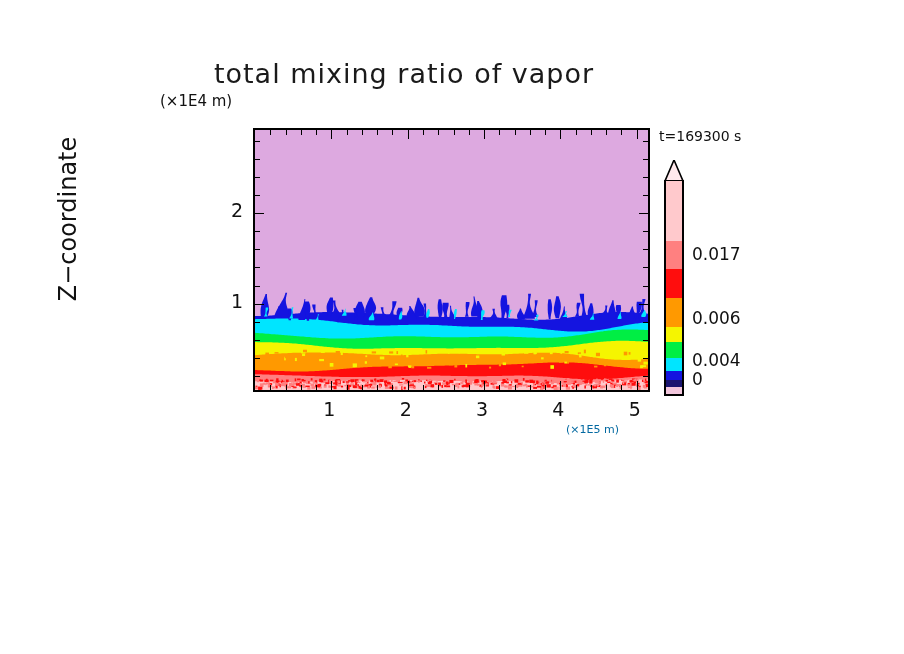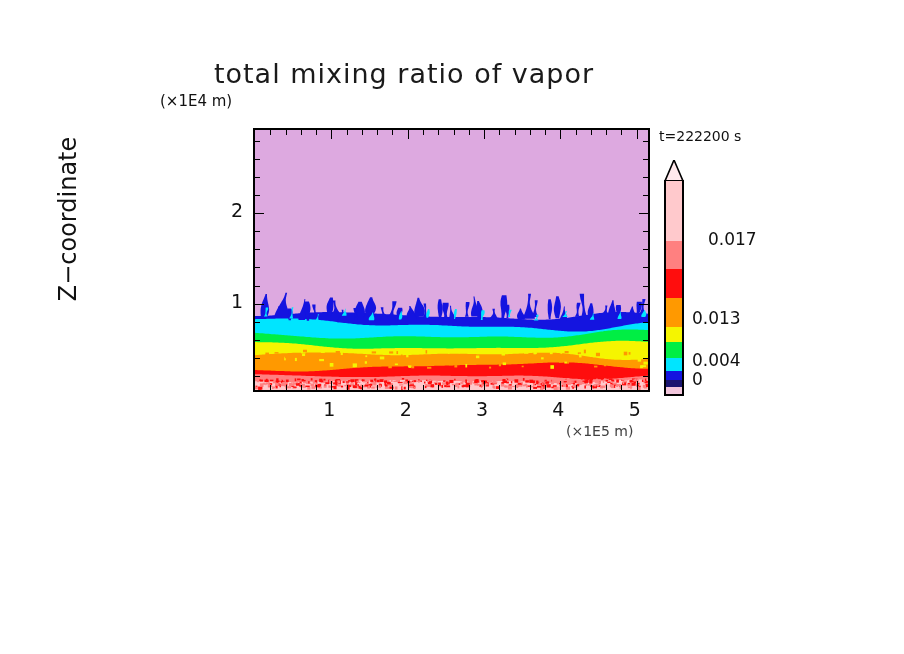--- a/index.html
+++ b/index.html
@@ -8,21 +8,21 @@
 
   .fig{position:absolute;left:0;top:0;width:852px;height:654px;}
 
   
   .title{position:absolute;left:0;top:58px;width:904px;text-align:center;
          font-size:27px;letter-spacing:1px;color:#1a1a1a;
          font-family:"DejaVu Sans",sans-serif;font-weight:400;}
   .title-shift{display:inline-block;transform:translateX(-48px);}
 
   .zunit{position:absolute;left:160px;top:92px;font-size:15px;color:#111;}
-  .xunit{position:absolute;left:566px;top:423px;font-size:14px;color:#404040;}
+  .xunit{position:absolute;left:566px;top:423px;font-size:11px;color:#0369a1;}
 
   .xlabel{position:absolute;left:0;top:446px;width:904px;text-align:center;
           font-size:24px;color:#111;}
   .xlabel-shift{display:inline-block;transform:translateX(-2px);}
 
   .ylabel{position:absolute;left:-62px;top:205px;width:260px;text-align:center;
           font-size:24px;color:#111;transform:rotate(-90deg);
           transform-origin:50% 50%;}
 
   .tstamp{position:absolute;left:659px;top:128px;font-size:14px;color:#111;
@@ -53,21 +53,21 @@
 </style>
 </head>
 <body>
 
 <div class="fig">
 
   <div class="title"><span class="title-shift">total mixing ratio of vapor</span></div>
 
   <div class="zunit">(×1E4 m)</div>
 
-  <div class="tstamp">t=222200 s</div>
+  <div class="tstamp">t=169300 s</div>
 
   <div class="ylabel">Z−coordinate</div>
 
   <div class="plot">
     <svg class="canvas" viewBox="0 0 397 264" preserveAspectRatio="none">
       <defs>
         <clipPath id="pclip">
             <rect x="0" y="0" width="397" height="264"></rect>
           </clipPath>
       </defs>
@@ -874,19 +874,19 @@
       <div class="cband" style="background: rgb(0, 0, 0); bottom: 67.416px; height: 1.4px;"></div>
       <div class="cband" style="background: rgb(255, 153, 0); bottom: 67.416px; height: 29.22px; border-top: 0px;"></div>
       <div class="cband" style="background: rgb(0, 0, 0); bottom: 96.036px; height: 1.4px;"></div>
       <div class="cband" style="background: rgb(255, 13, 13); bottom: 96.036px; height: 29.22px; border-top: 0px;"></div>
       <div class="cband" style="background: rgb(0, 0, 0); bottom: 124.656px; height: 1.4px;"></div>
       <div class="cband" style="background: rgb(255, 128, 128); bottom: 124.656px; height: 29.22px; border-top: 0px;"></div>
       <div class="cband" style="background: rgb(0, 0, 0); bottom: 153.276px; height: 1.4px;"></div>
       <div class="cband" style="background: rgb(255, 201, 204); bottom: 153.276px; height: 59.324px; border-top: 0px;"></div>
     </div>
   <div id="cbarlabels">
-      <div class="clab" style="top: 229px; margin-left: 16px;">0.017</div>
-      <div class="clab" style="top: 308px;">0.013</div>
+      <div class="clab" style="top: 244px;">0.017</div>
+      <div class="clab" style="top: 308px;">0.006</div>
       <div class="clab" style="top: 350px;">0.004</div>
       <div class="clab" style="top: 369px;">0</div>
     </div>
 
 </div>
 
 </body></html>

